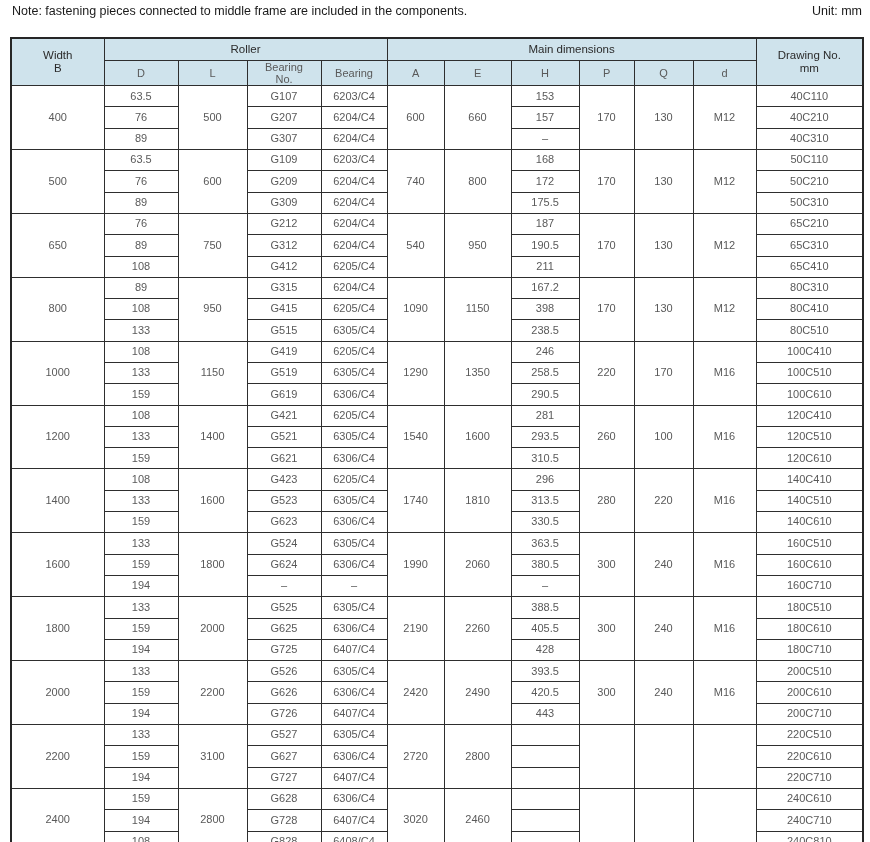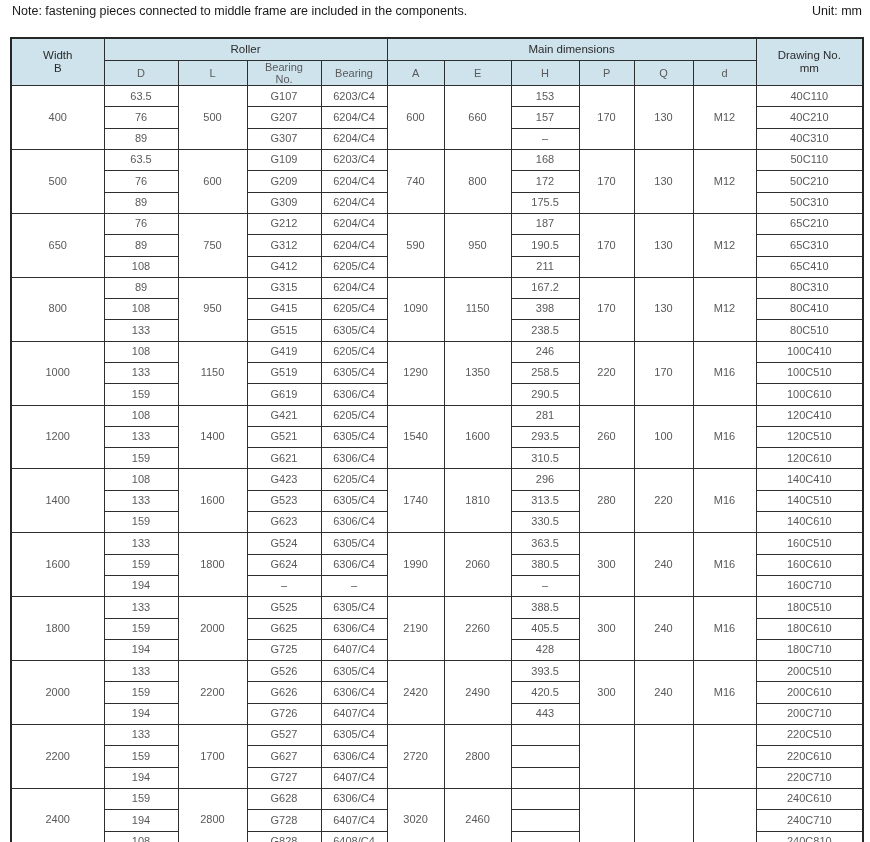--- a/index.html
+++ b/index.html
@@ -118,21 +118,21 @@
         <td>6204/C4</td>
         <td>175.5</td>
         <td>50C310</td>
       </tr>
       <tr>
         <td rowspan="3">650</td>
         <td>76</td>
         <td rowspan="3">750</td>
         <td>G212</td>
         <td>6204/C4</td>
-        <td rowspan="3">590</td>
+        <td rowspan="3">540</td>
         <td rowspan="3">950</td>
         <td>187</td>
         <td rowspan="3">170</td>
         <td rowspan="3">130</td>
         <td rowspan="3">M12</td>
         <td>65C210</td>
       </tr>
       <tr>
         <td>89</td>
         <td>G312</td>
@@ -339,21 +339,21 @@
       <tr>
         <td>194</td>
         <td>G726</td>
         <td>6407/C4</td>
         <td>443</td>
         <td>200C710</td>
       </tr>
       <tr>
         <td rowspan="3">2200</td>
         <td>133</td>
-        <td rowspan="3">1700</td>
+        <td rowspan="3">3100</td>
         <td>G527</td>
         <td>6305/C4</td>
         <td rowspan="3">2720</td>
         <td rowspan="3">2800</td>
         <td></td>
         <td rowspan="3"></td>
         <td rowspan="3"></td>
         <td rowspan="3"></td>
         <td>220C510</td>
       </tr>

